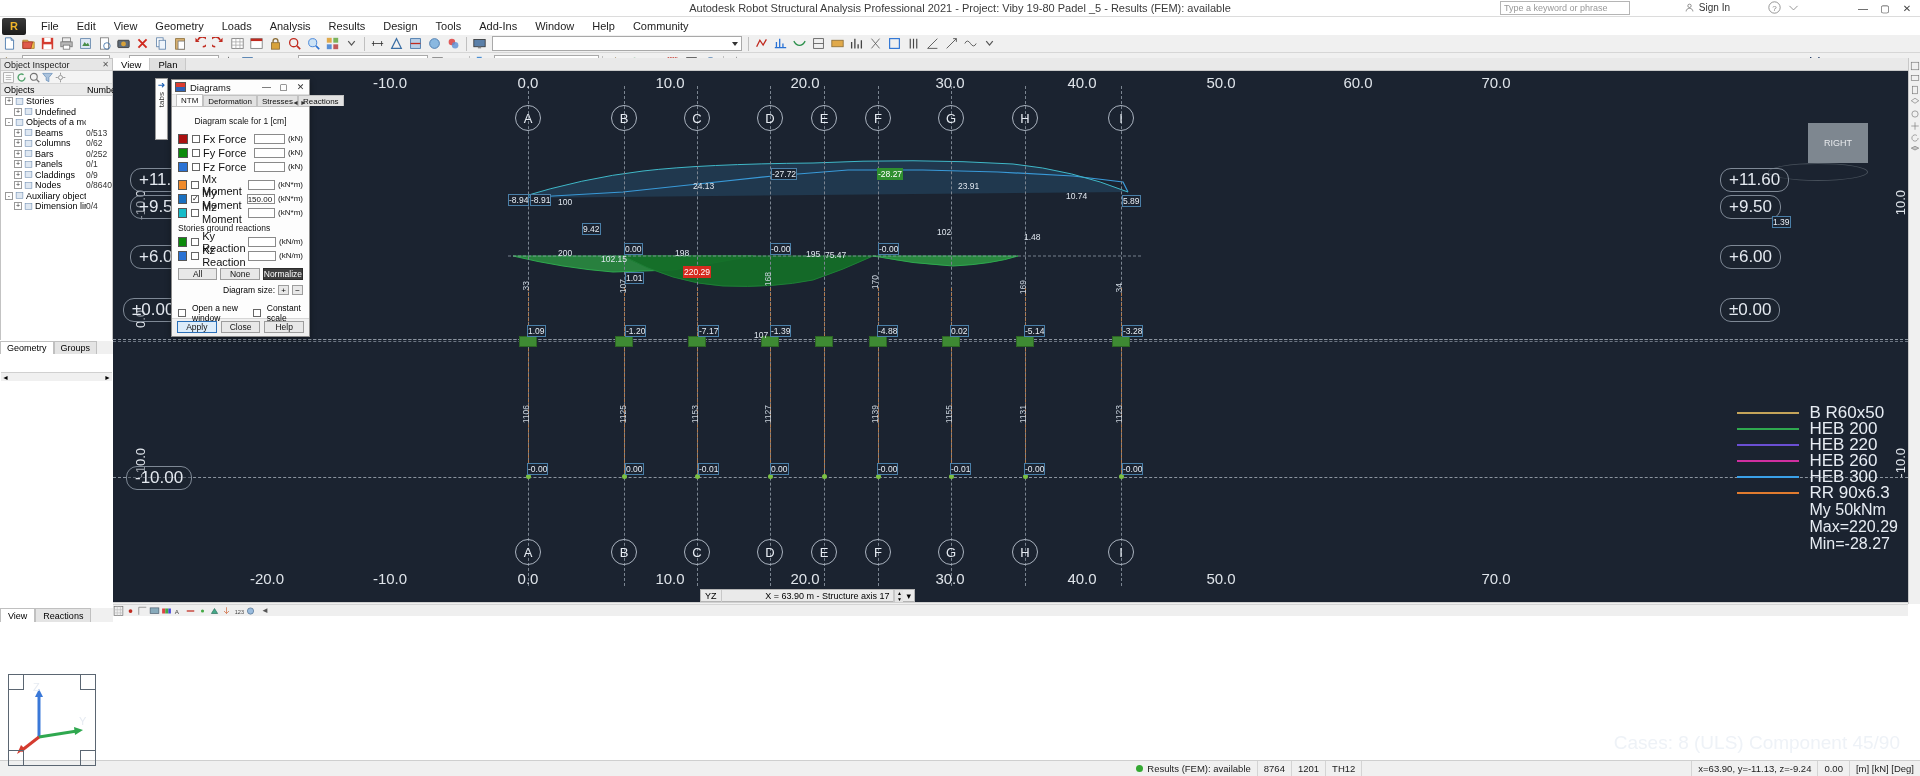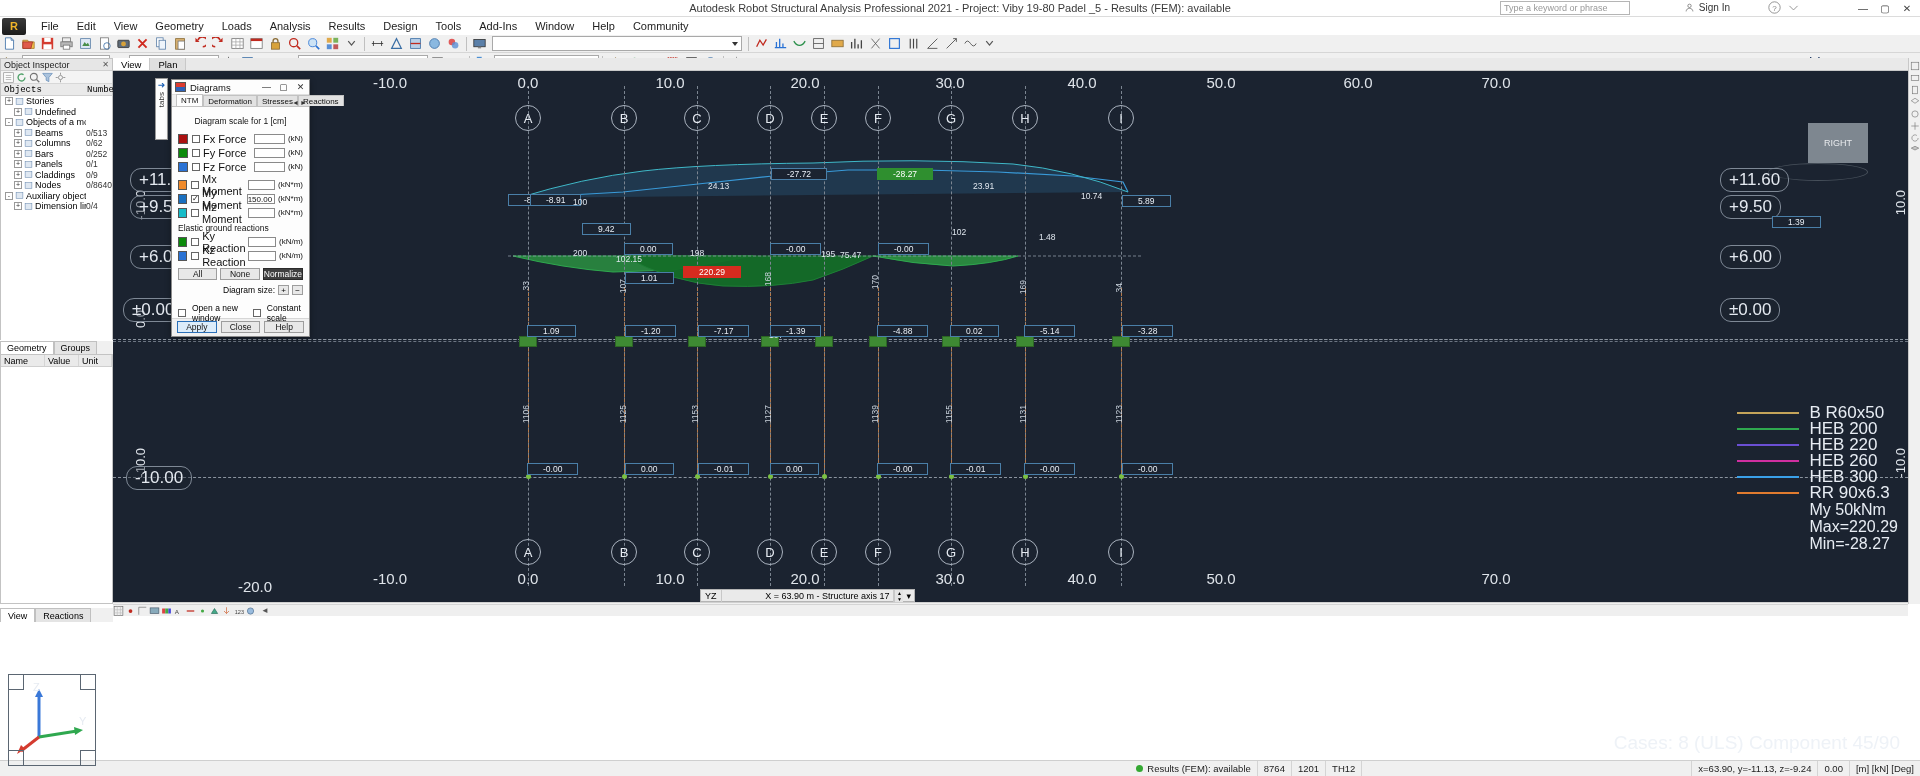--- a/index.html
+++ b/index.html
@@ -99,21 +99,21 @@
   .oi-title .x { position:absolute; right:3px; top:0px; font-size:8px; color:#555; }
   .oi-tools {
     height:13px; background:#f4f4f4; display:flex; align-items:center;
     gap:2px; padding-left:2px; border-bottom:1px solid #d8d8d8;
   }
   .oi-tools .i { width:11px; height:11px; opacity:.8; }
   .oi-head {
     display:flex; height:12px; font-size:9px; background:#eaeaea;
     border-bottom:1px solid #cfcfcf;
   }
-  .oi-head div { padding-left:3px; line-height:12px;font-family:Liberation Mono, monospace; }
+  .oi-head div { padding-left:3px; line-height:12px; }
   .oi-tree { background:#fff; height:276px; overflow:hidden; position:relative; }
   .oi-row {
     display:flex; height:10.5px; font-size:9px; line-height:10.5px;
     align-items:center;
   }
   .oi-lbl { flex:1; white-space:nowrap; overflow:hidden; }
   .oi-num { width:26px; text-align:left; color:#333; font-size:8.5px; }
   .oi-exp {
     width:8px; height:8px; border:1px solid #999; font-size:7px;
     line-height:6px; text-align:center; margin-right:2px; background:#fff;
@@ -215,21 +215,21 @@
     border:1px solid #2c6624; z-index:5;
   }
   .node-dot {
     position:absolute; width:5px; height:5px; border-radius:50%;
     background:#7bc043; z-index:6;
   }
 
   
   .vlab {
     position:absolute; font-size:8.5px; color:#e8eef5; background:#1b2330;
-    border:1px solid #4a7fa8; padding:0px 15px; white-space:nowrap; z-index:8;
+    border:1px solid #4a7fa8; padding:0px 0; white-space:nowrap; z-index:8;
     line-height:10px;
   }
   .vlab.red { background:#d62b1f; border-color:#d62b1f; color:#fff; }
   .vlab.green { background:#2f8f2f; border-color:#2f8f2f; color:#fff; }
   .vlab.plain {
     border:none; background:transparent; color:#dfe6ee;
   }
   .vrot {
     position:absolute; font-size:8.5px; color:#c9d2dc;
     writing-mode:vertical-rl; transform:rotate(180deg); z-index:7;
@@ -942,27 +942,20 @@
       <span style="font-size:7px">◄</span>
         <span style="font-size:7px">►</span>
     </div>
   </div>
 
   <div class="oi-tabs" id="oi-tabs">
       <div class="oi-tab active">Geometry</div>
       <div class="oi-tab">Groups</div>
     </div>
 
-  <div class="lowtbl">
-    <div class="lowtbl-head" id="lowtbl-head">
-        <div style="width: 44px;">Name</div>
-        <div style="width: 34px;">Value</div>
-        <div style="width: 33px;">Unit</div>
-      </div>
-  </div>
 
   <div class="viewport">
 
     <div class="plate">RIGHT</div>
     <div class="navdisc"></div>
 
     <div class="gridline-h" style="left:0;top:283px;width:1795px;border-top-color:#6d7683"></div>
     <div class="gridline-h" style="left:0;top:281px;width:1795px;border-top-color:#9aa3ae"></div>
 
     <div class="gridline-h" style="left:0;top:281px;width:1795px"></div>
@@ -1121,21 +1114,21 @@
       <div class="rt-lbl" style="left: 415px;">0.0</div>
       <div class="rt-lbl" style="left: 557px;">10.0</div>
       <div class="rt-lbl" style="left: 692px;">20.0</div>
       <div class="rt-lbl" style="left: 837px;">30.0</div>
       <div class="rt-lbl" style="left: 969px;">40.0</div>
       <div class="rt-lbl" style="left: 1108px;">50.0</div>
       <div class="rt-lbl" style="left: 1245px;">60.0</div>
       <div class="rt-lbl" style="left: 1383px;">70.0</div>
     </div>
   <div class="ruler-bottom" id="ruler-bottom">
-      <div class="rb-lbl" style="left: 142px; margin-top: 8px;">-20.0</div>
+      <div class="rb-lbl" style="left: 154px;">-20.0</div>
       <div class="rb-lbl" style="left: 277px;">-10.0</div>
       <div class="rb-lbl" style="left: 415px;">0.0</div>
       <div class="rb-lbl" style="left: 557px;">10.0</div>
       <div class="rb-lbl" style="left: 692px;">20.0</div>
       <div class="rb-lbl" style="left: 837px;">30.0</div>
       <div class="rb-lbl" style="left: 969px;">40.0</div>
       <div class="rb-lbl" style="left: 1108px;">50.0</div>
       <div class="rb-lbl" style="left: 1383px;">70.0</div>
     </div>
 
@@ -1359,21 +1352,21 @@
             <span class="funit">(kN*m)</span>
           </div>
           <div class="frow">
             <span class="swatch" style="background: rgb(23, 188, 200);"></span>
             <span class="cbx"></span>
             <span class="flbl">Mz Moment</span>
             <span class="finput"></span>
             <span class="funit">(kN*m)</span>
           </div>
         </div>
-      <div class="sect-hdr">Elastic ground reactions</div>
+      <div class="sect-hdr">Stories ground reactions</div>
       <div id="reaction-rows">
           <div class="frow">
             <span class="swatch" style="background: rgb(12, 138, 12);"></span>
             <span class="cbx"></span>
             <span class="flbl">Ky Reaction</span>
             <span class="finput"></span>
             <span class="funit">(kN/m)</span>
           </div>
           <div class="frow">
             <span class="swatch" style="background: rgb(42, 114, 212);"></span>

